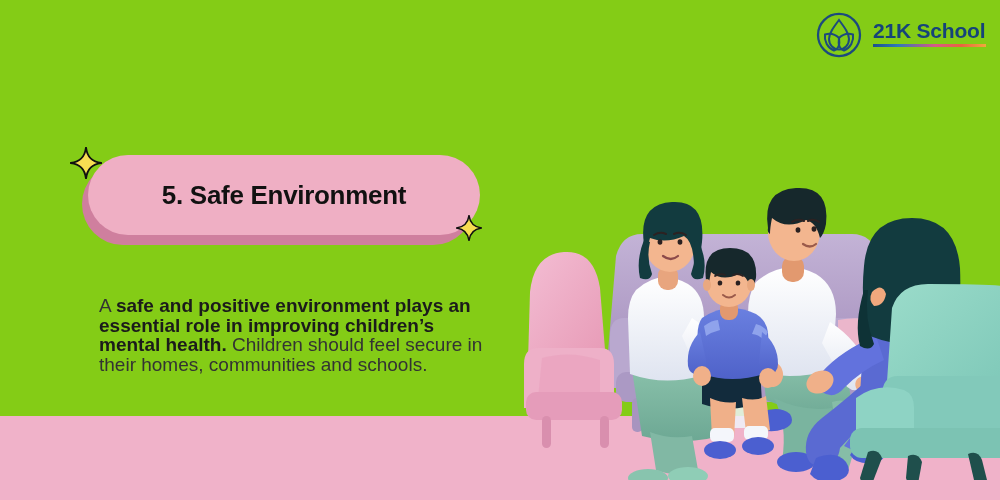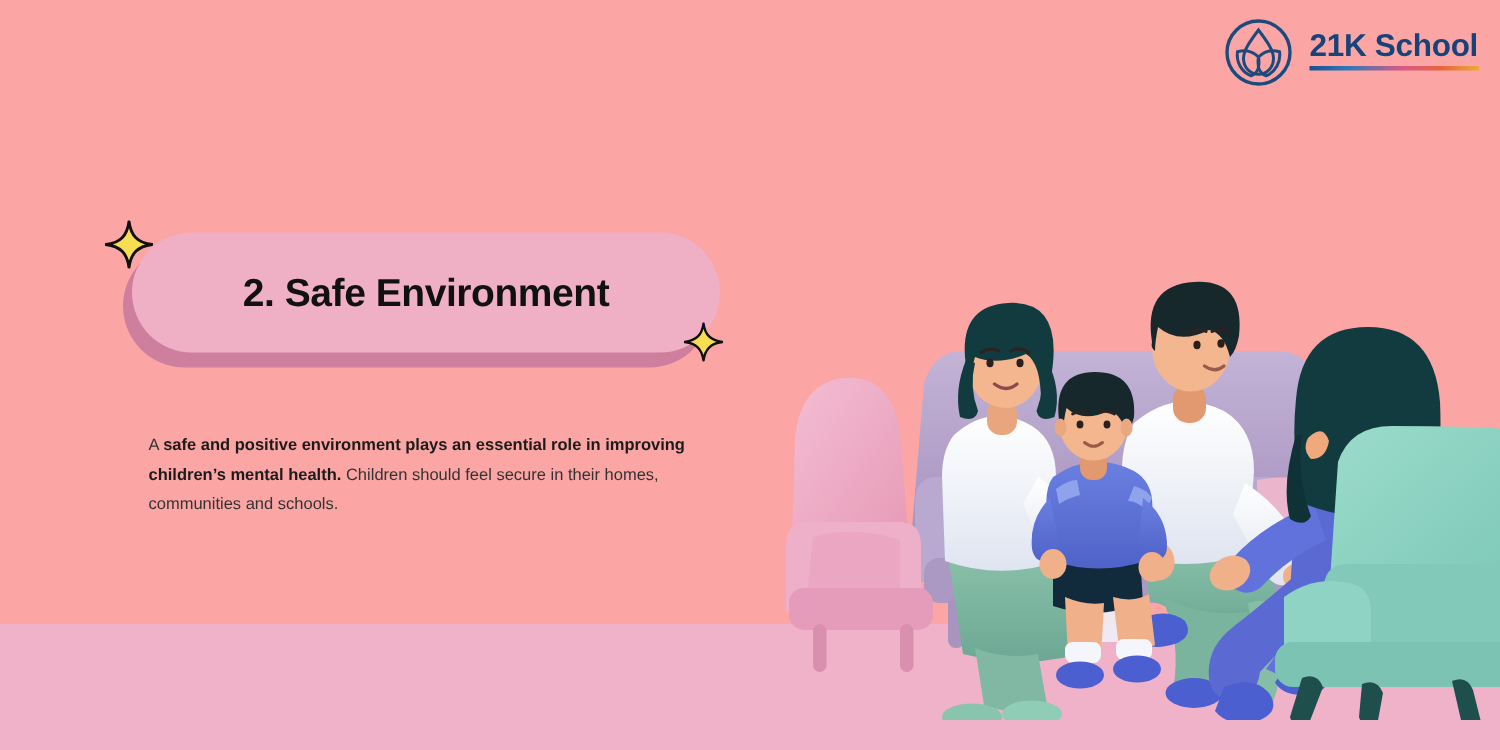--- a/index.html
+++ b/index.html
@@ -10,21 +10,21 @@
     width: 1000px;
     height: 500px;
     overflow: hidden;
     font-family: "Liberation Sans", sans-serif;
     background: #ebebeb;
   }
   #slide {
     position: relative;
     width: 1000px;
     height: 500px;
-    background: #fca5a5;
+    background: #84cc16;
     overflow: hidden;
   }
 
   
   .pink-band {
     position: absolute;
     left: 0;
     right: 0;
     bottom: 0;
     height: 84px;
@@ -112,21 +112,21 @@
   }
   .sparkle-tl { left: -12px; top: -8px; width: 32px; height: 32px; }
   .sparkle-br { left: 374px; top: 60px; width: 26px; height: 26px; }
 
   
   .copy {
     position: absolute;
     left: 99px;
     top: 277px;
     width: 392px;
-    font-size: 11px;
+    font-size: 19px;
     line-height: 19.5px;
     color: #333333;
   }
   .copy b { color: #1b1b1b; font-weight: bold; }
 
   
   .illus {
     position: absolute;
     left: 520px;
     top: 140px;
@@ -152,21 +152,21 @@
     </div>
     <div class="brand-text">
       <div class="brand-name">21K School</div>
       <div class="brand-rule"></div>
     </div>
   </div>
 
   <div class="badge-wrap">
     <div class="badge-shadow"></div>
     <div class="badge">
-      <div class="badge-title">2. Safe Environment</div>
+      <div class="badge-title">5. Safe Environment</div>
     </div>
     <div class="sparkle sparkle-tl">
       <svg viewBox="0 0 100 100" width="32" height="32">
         <path d="M50 2 C 54 32 68 46 98 50 C 68 54 54 68 50 98 C 46 68 32 54 2 50 C 32 46 46 32 50 2 Z" fill="#f7dd52" stroke="#101010" stroke-width="6" stroke-linejoin="round"></path>
       </svg>
     </div>
     <div class="sparkle sparkle-br">
       <svg viewBox="0 0 100 100" width="26" height="26">
         <path d="M50 2 C 54 32 68 46 98 50 C 68 54 54 68 50 98 C 46 68 32 54 2 50 C 32 46 46 32 50 2 Z" fill="#f7dd52" stroke="#101010" stroke-width="6" stroke-linejoin="round"></path>
       </svg>

